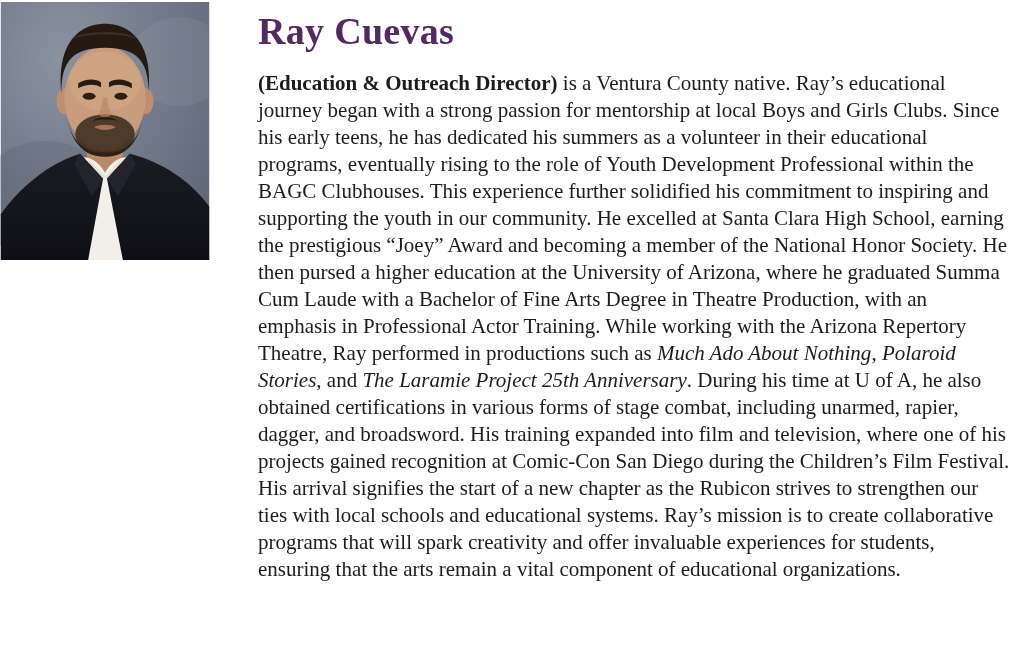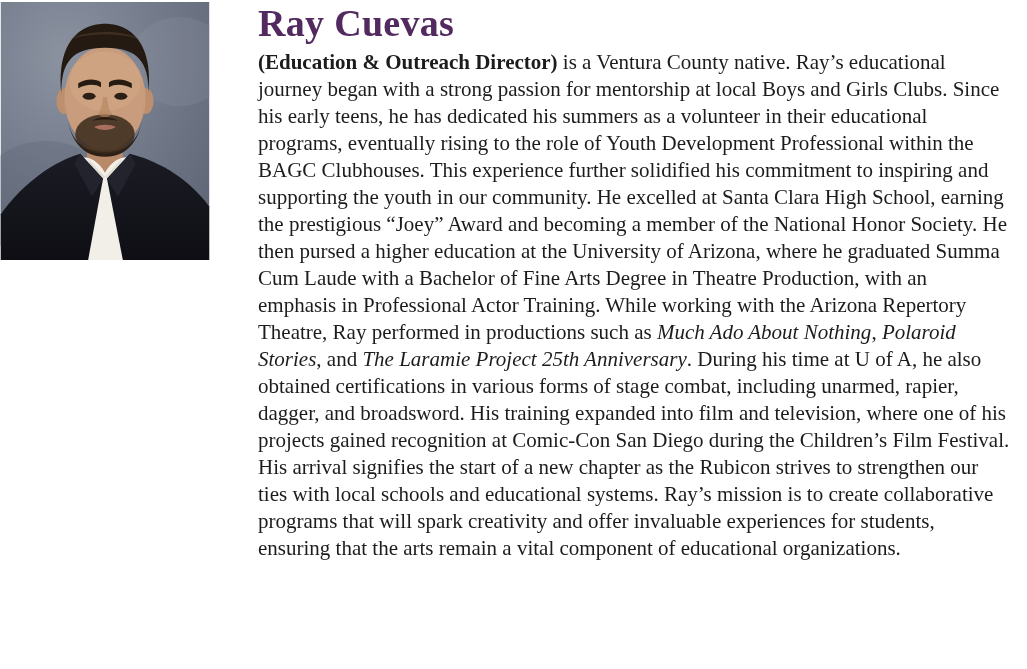--- a/index.html
+++ b/index.html
@@ -19,34 +19,34 @@
     position: absolute;
     left: 0;
     top: 2px;
     width: 210px;
     height: 258px;
     display: block;
   }
   .content {
     position: absolute;
     left: 258px;
-    top: 0;
+    top: 8px;
     width: 752px;
   }
   h1.name {
     margin: 0;
     font-family: "Liberation Serif", serif;
     font-size: 38px;
     line-height: 46px;
     font-weight: bold;
     color: #532a60;
     letter-spacing: 0.3px;
   }
   .bio {
-    margin-top: 3px;
+    margin-top: 16px;
     font-size: 21px;
     line-height: 27px;
     color: #1c1c1c;
     text-align: left;
   }
   .seg-bold   { font-weight: bold; }
   .seg-italic { font-style: italic; }
   .seg-normal { }
 </style>
 </head>

